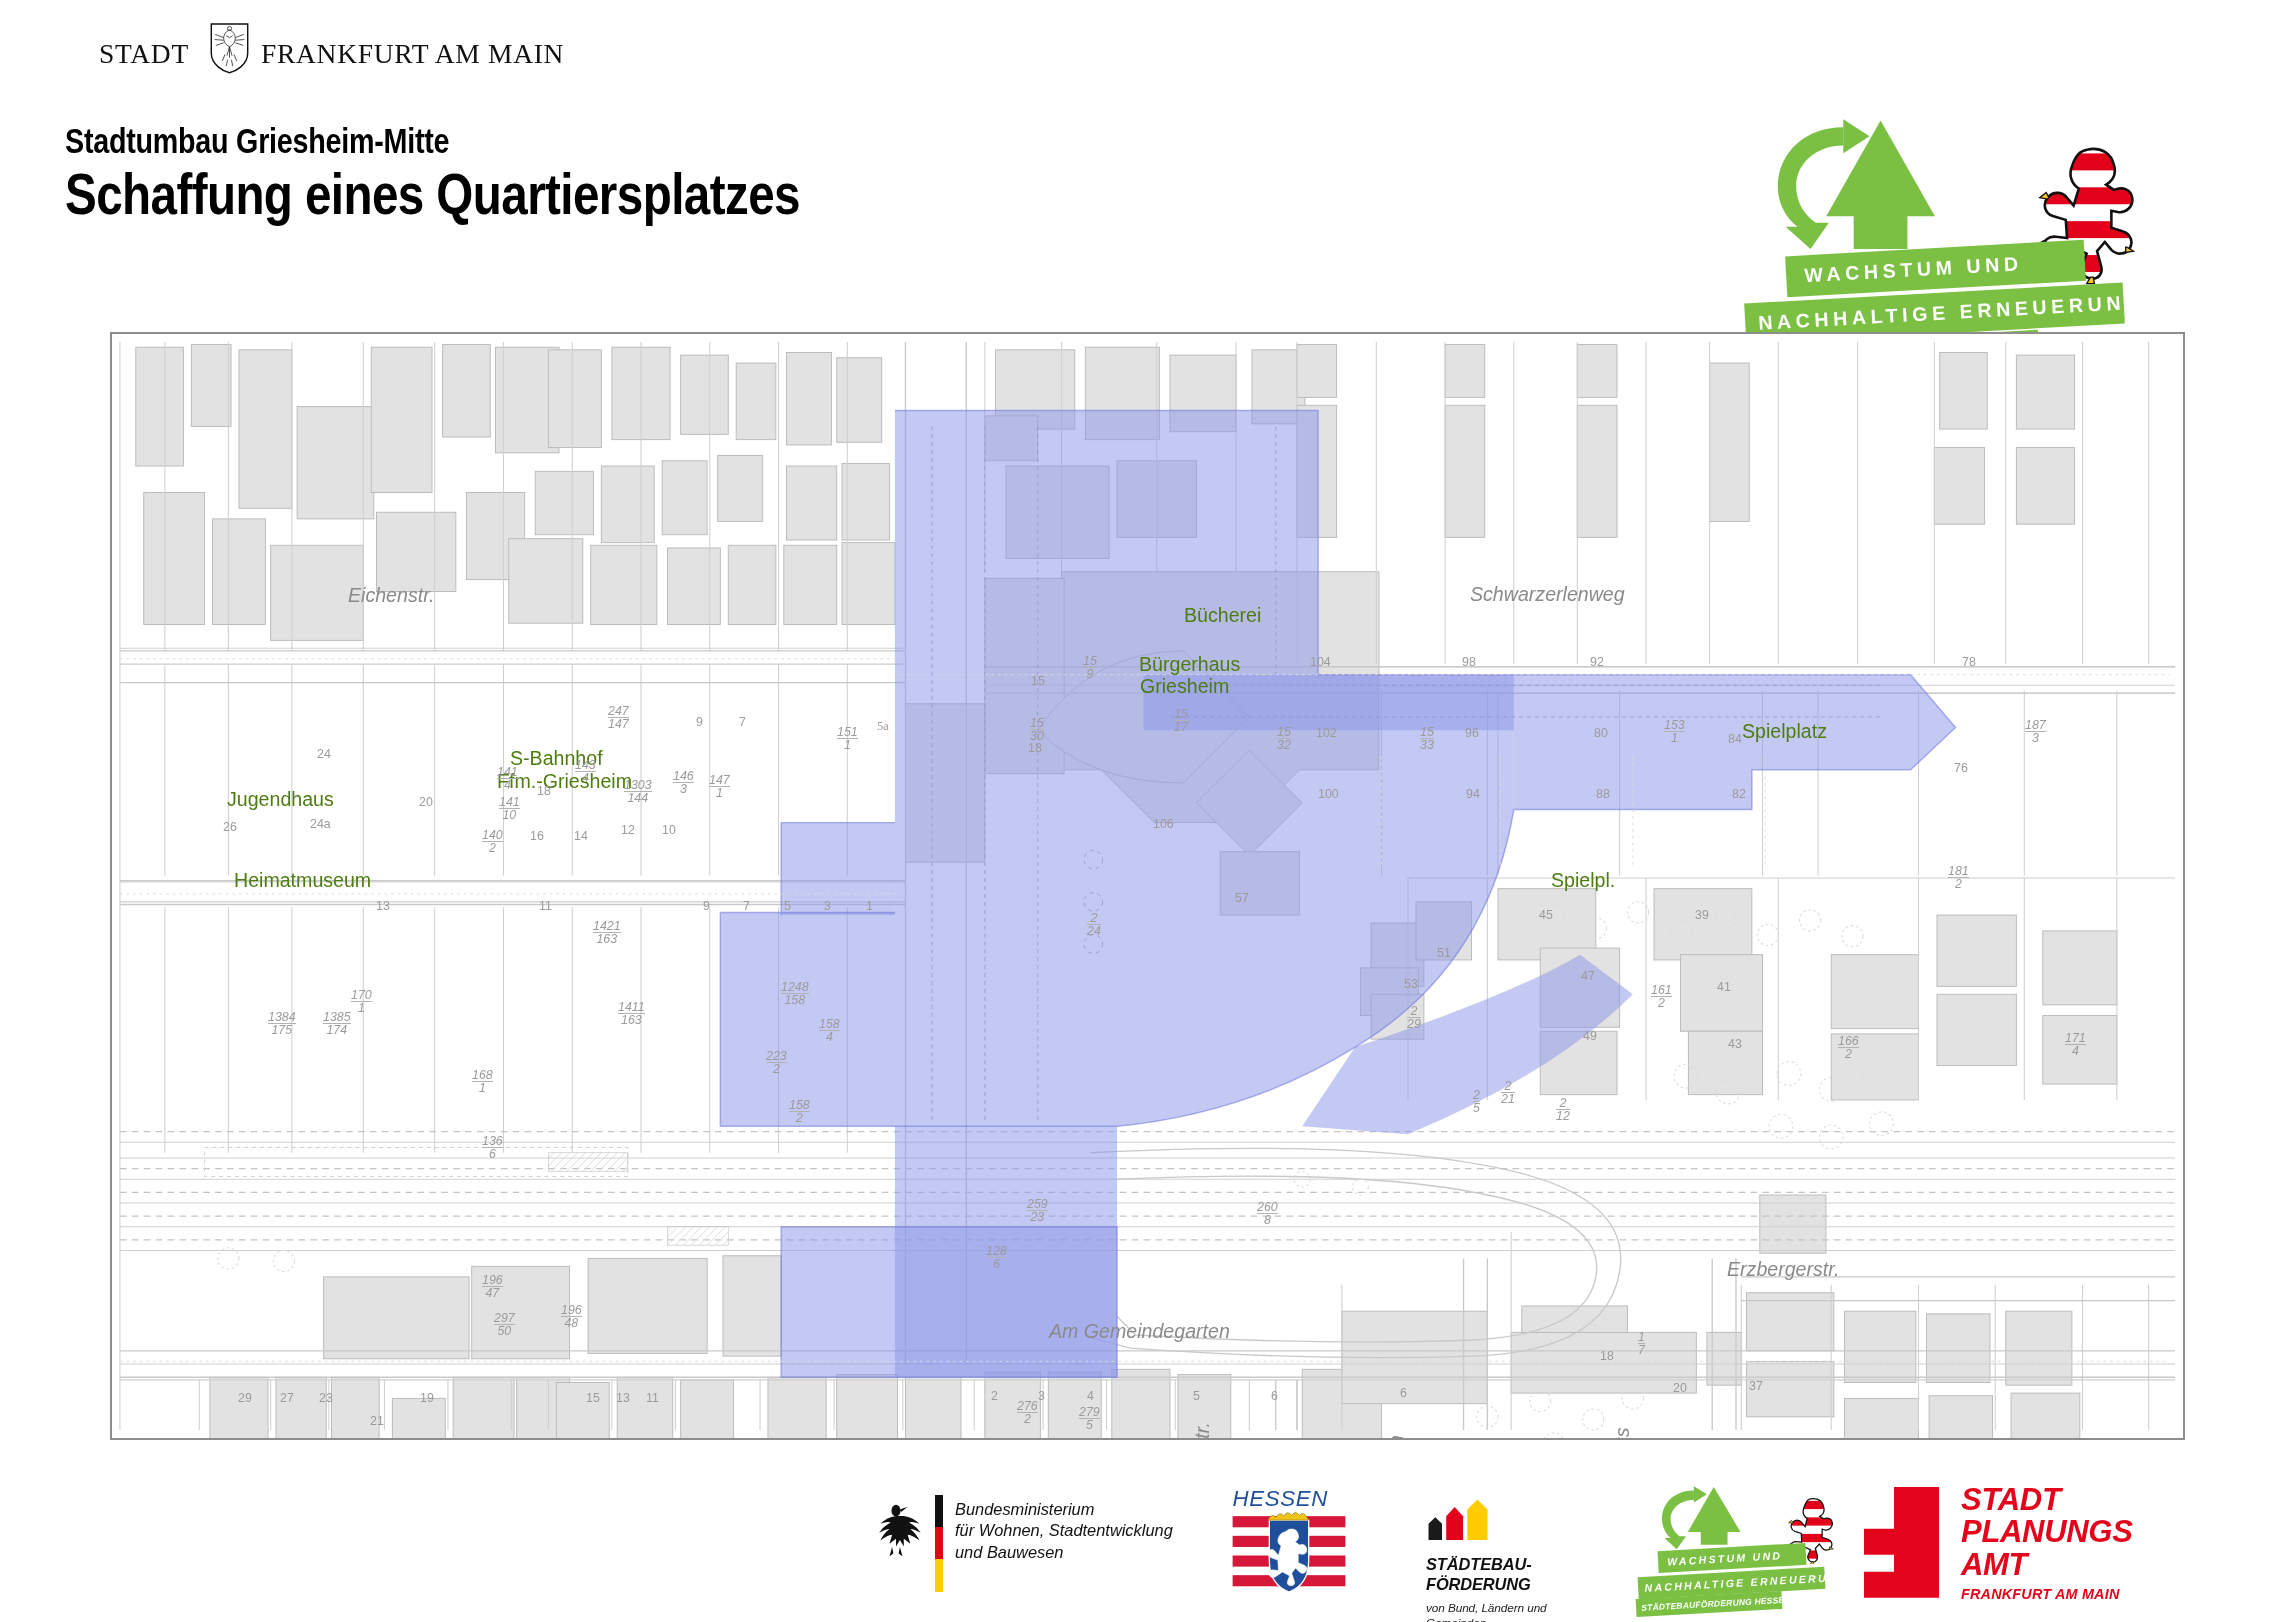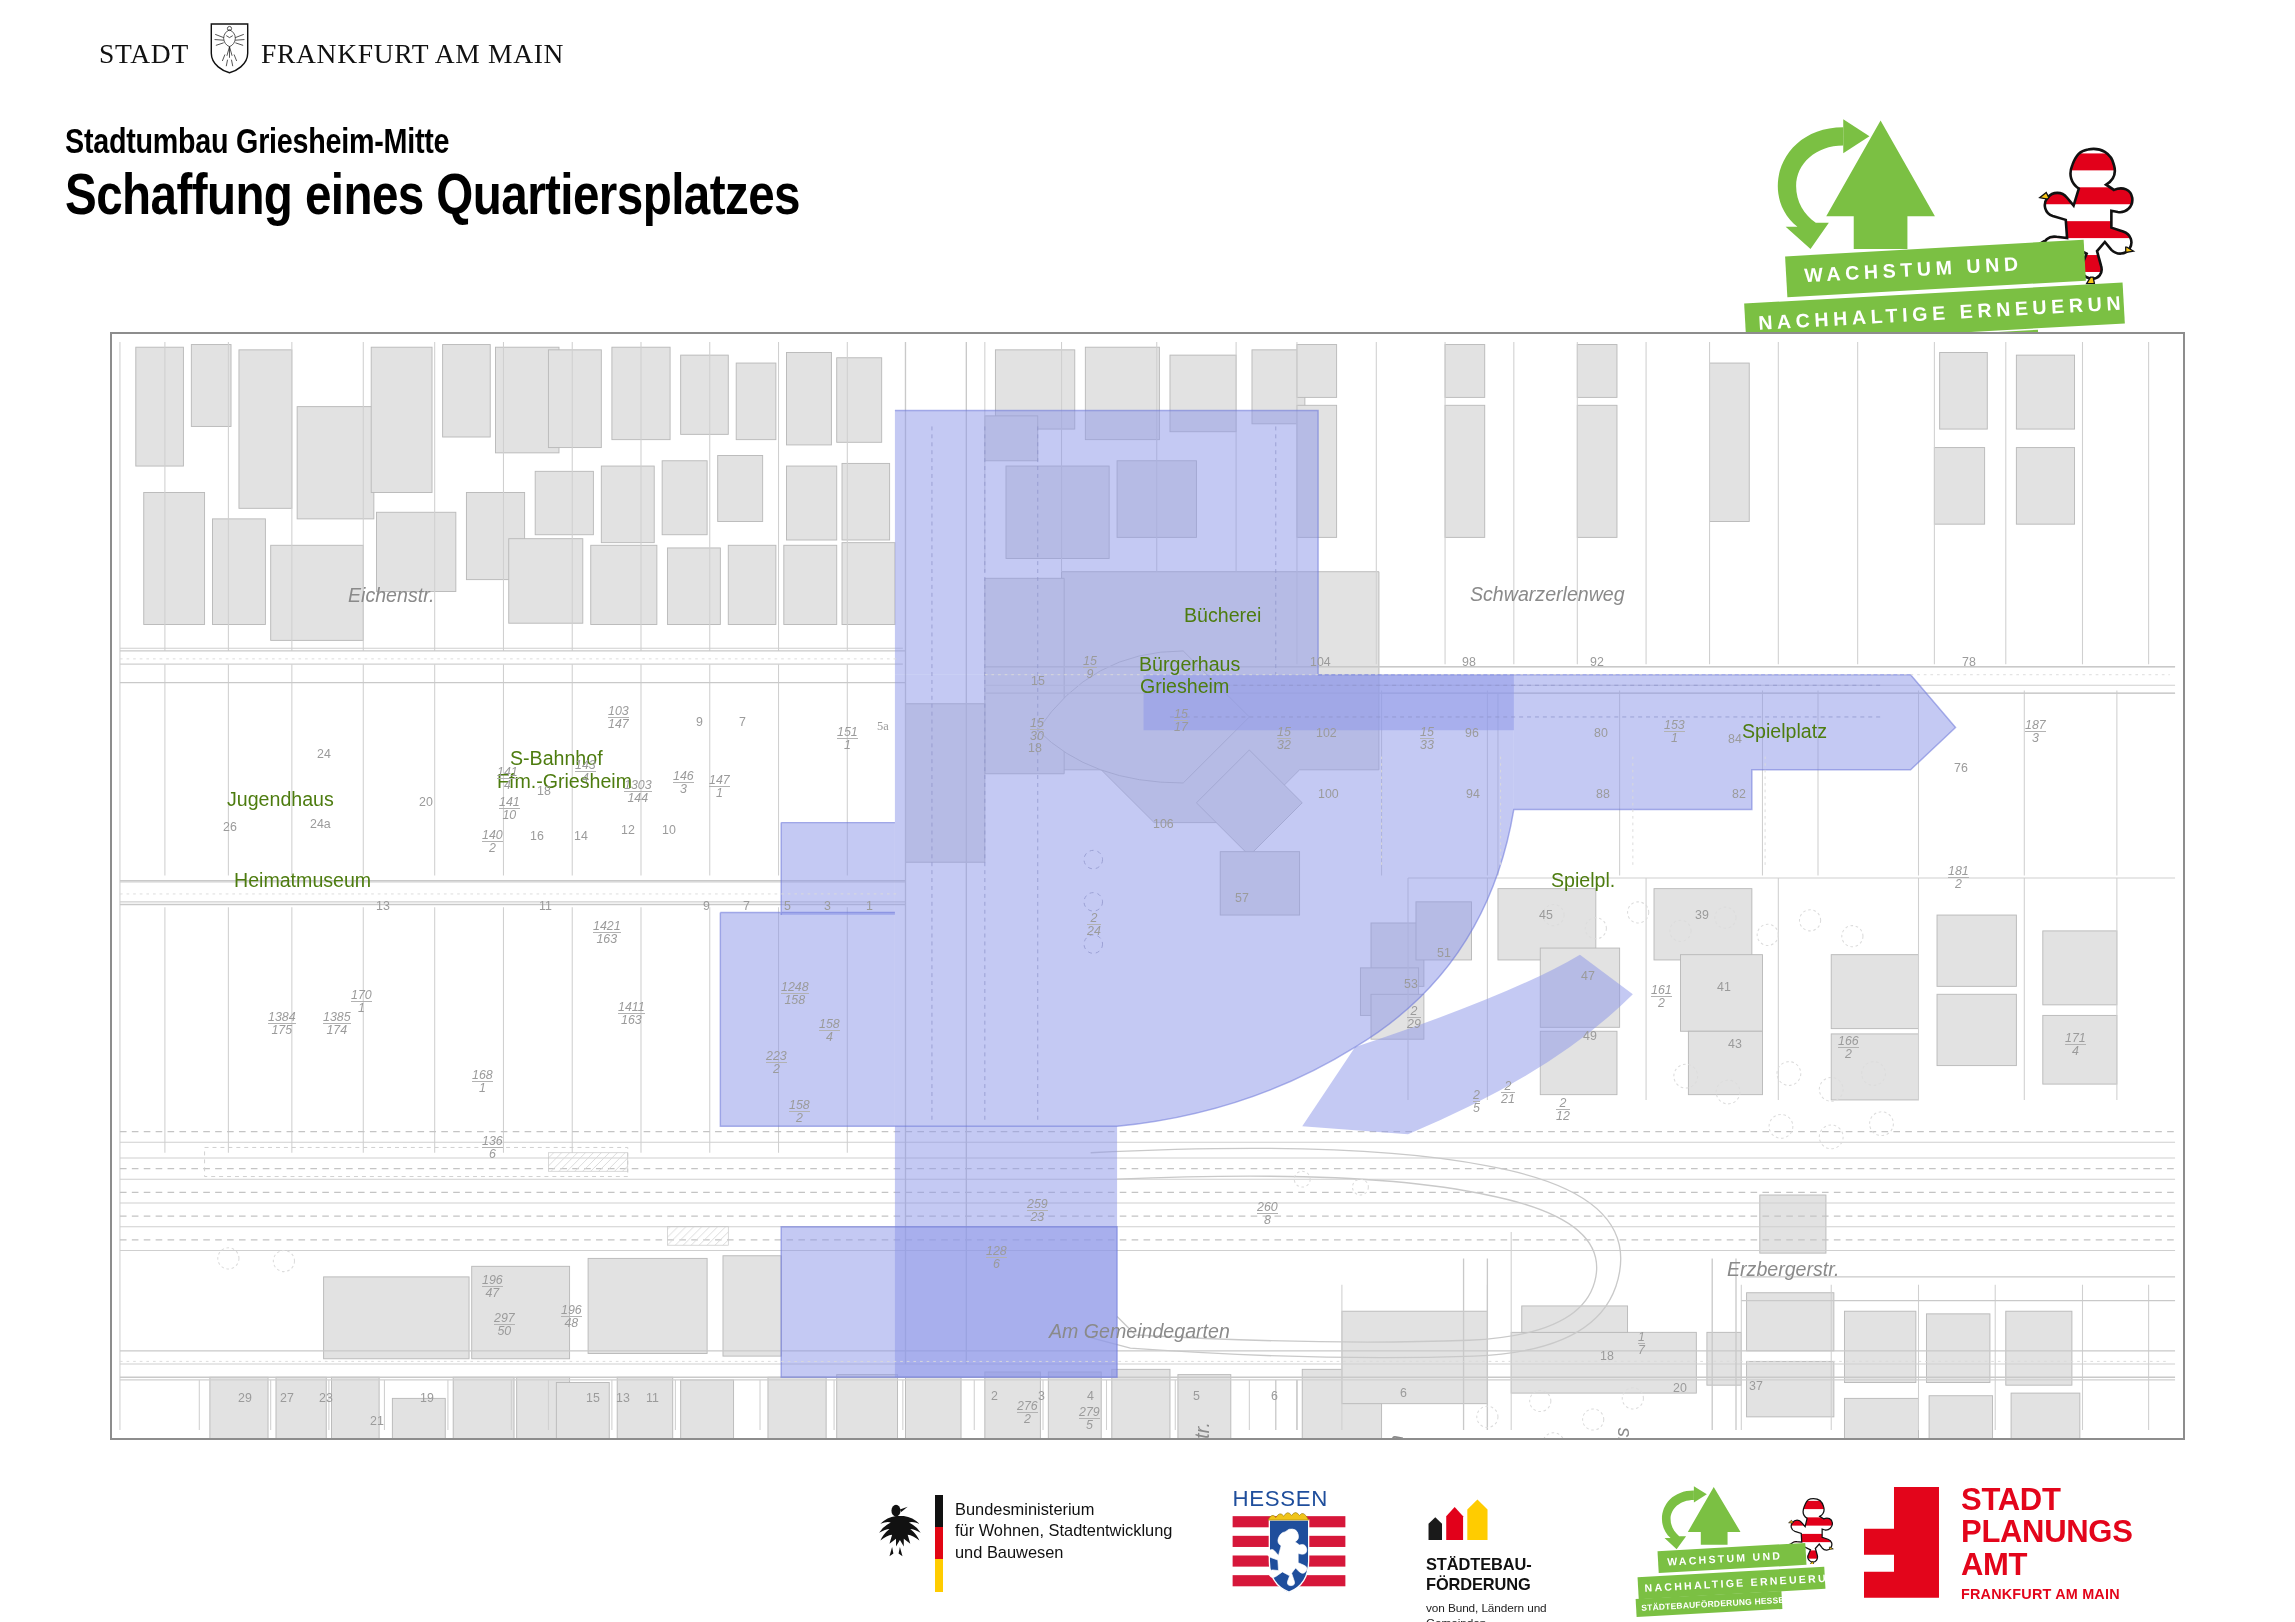--- a/index.html
+++ b/index.html
@@ -42,21 +42,21 @@
 
   .mlabel{position:absolute;color:#8e8e8e;white-space:nowrap;pointer-events:none;}
   .mlabel.street{font-style:italic;font-size:19.6px;color:#8a8a8a;}
   .mlabel.place{font-size:19.6px;color:#4d7c0f;}
   .mlabel.num{font-size:12.4px;color:#9b9b9b;}
   .mlabel.frac{font-size:12.4px;color:#9b9b9b;font-style:italic;text-align:center;line-height:1.0;}
   .mlabel.frac b{display:block;border-bottom:0.7px solid #b2b2b2;font-weight:normal;}
   .rot90{transform:rotate(-90deg);transform-origin:left top;}
 
   
-  #footer{position:absolute;left:0;top:1475px;width:2295px;height:147px;}
+  #footer{position:absolute;left:0;top:1475px;width:2295px;height:147px;font-style:italic;}
   .fl{position:absolute;}
   #bmwsb{left:870px;top:14.4px;width:340px;height:105px;}
   #bmwsb .eagle{position:absolute;left:0;top:9.2px;width:52px;height:61px;}
   #bmwsb .flagbar{position:absolute;left:65px;top:5.2px;width:7.9px;height:97px;
       background:linear-gradient(#111 0 33%,#e20613 33% 66%,#fc0 66% 100%);}
   #bmwsb .btxt{position:absolute;left:85px;top:9.2px;font-size:16.4px;line-height:1.32;color:#111;}
   #hessen{left:1230px;top:10.5px;width:118px;height:118px;}
   #staedtebau{left:1426px;top:13px;width:183px;height:118px;}
   #staedtebau .stxt{position:absolute;left:0;top:67px;font-size:16.4px;font-weight:bold;
       line-height:1.2;color:#111;letter-spacing:-0.1px;}
@@ -506,21 +506,21 @@
       <div class="mlabel frac" style="left: 211px; top: 677px;"><b>1385</b><i style="font-style: italic;">174</i></div>
       <div class="mlabel frac" style="left: 239px; top: 655px;"><b>170</b><i style="font-style: italic;">1</i></div>
       <div class="mlabel frac" style="left: 481px; top: 586px;"><b>1421</b><i style="font-style: italic;">163</i></div>
       <div class="mlabel frac" style="left: 506px; top: 667px;"><b>1411</b><i style="font-style: italic;">163</i></div>
       <div class="mlabel frac" style="left: 360px; top: 735px;"><b>168</b><i style="font-style: italic;">1</i></div>
       <div class="mlabel frac" style="left: 669px; top: 647px;"><b>1248</b><i style="font-style: italic;">158</i></div>
       <div class="mlabel frac" style="left: 707px; top: 684px;"><b>158</b><i style="font-style: italic;">4</i></div>
       <div class="mlabel frac" style="left: 654px; top: 716px;"><b>223</b><i style="font-style: italic;">2</i></div>
       <div class="mlabel frac" style="left: 677px; top: 765px;"><b>158</b><i style="font-style: italic;">2</i></div>
       <div class="mlabel frac" style="left: 725px; top: 392px;"><b>151</b><i style="font-style: italic;">1</i></div>
-      <div class="mlabel frac" style="left: 496px; top: 371px;"><b>103</b><i style="font-style: italic;">147</i></div>
+      <div class="mlabel frac" style="left: 496px; top: 371px;"><b>247</b><i style="font-style: italic;">147</i></div>
       <div class="mlabel frac" style="left: 385px; top: 432px;"><b>141</b><i style="font-style: italic;">4</i></div>
       <div class="mlabel frac" style="left: 463px; top: 425px;"><b>143</b><i style="font-style: italic;">4</i></div>
       <div class="mlabel frac" style="left: 561px; top: 436px;"><b>146</b><i style="font-style: italic;">3</i></div>
       <div class="mlabel frac" style="left: 512px; top: 445px;"><b>1303</b><i style="font-style: italic;">144</i></div>
       <div class="mlabel frac" style="left: 387px; top: 462px;"><b>141</b><i style="font-style: italic;">10</i></div>
       <div class="mlabel frac" style="left: 370px; top: 495px;"><b>140</b><i style="font-style: italic;">2</i></div>
       <div class="mlabel frac" style="left: 597px; top: 440px;"><b>147</b><i style="font-style: italic;">1</i></div>
       <div class="mlabel frac" style="left: 971px; top: 321px;"><b>15</b><i style="font-style: italic;">9</i></div>
       <div class="mlabel frac" style="left: 1062px; top: 374px;"><b>15</b><i style="font-style: italic;">17</i></div>
       <div class="mlabel frac" style="left: 918px; top: 383px;"><b>15</b><i style="font-style: italic;">30</i></div>

